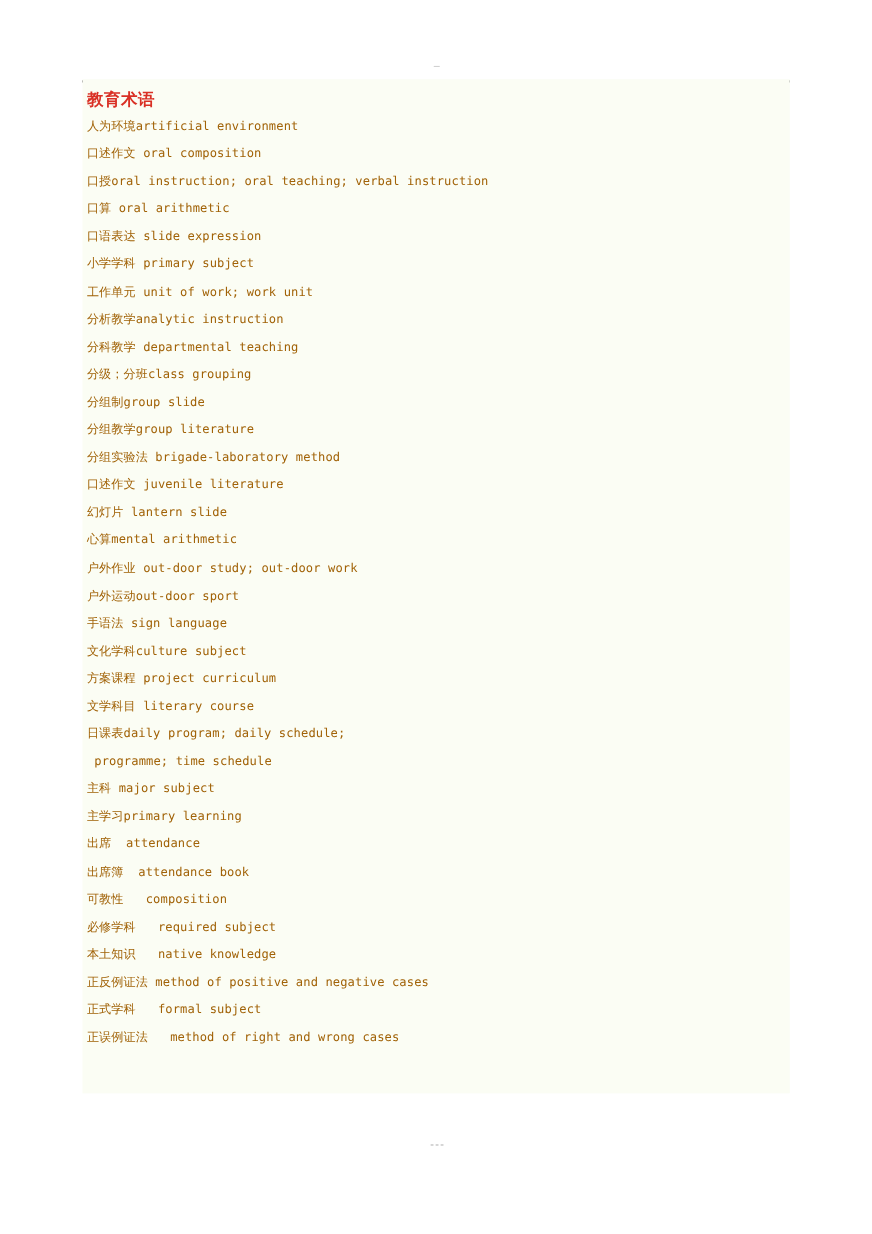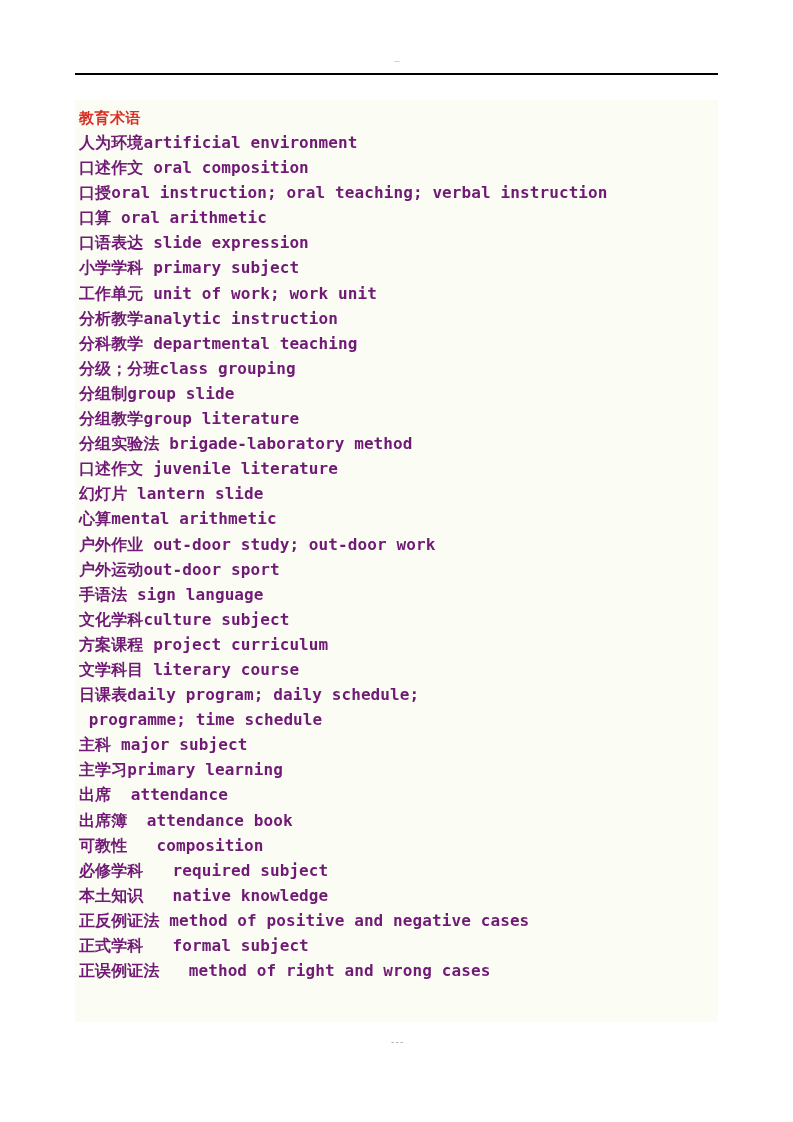--- a/index.html
+++ b/index.html
@@ -49,21 +49,21 @@
     top: 73px;
     width: 643px;
     height: 2px;
     background: #000000;
   }
 
   
   .content-block {
     position: absolute;
     left: 75px;
-    top: 100px;
+    top: 72px;
     width: 643px;
     min-height: 922px;
     background: #fbfdf4;
     padding: 0;
   }
 
   .section-title {
     position: relative;
     margin: 0;
     padding: 8px 0 0 4px;
@@ -76,26 +76,25 @@
   }
 
   .term-list {
     list-style: none;
     margin: 0;
     padding: 2px 0 12px 4px;
   }
 
   .term-line {
     font-family: "DejaVu Sans Mono", "Liberation Mono", monospace;
-    font-size: 16px;
+    font-size: 11px;
     line-height: 25.1px;
-    color: #701a75;
+    color: #a16207;
     white-space: pre;
     letter-spacing: 0.1px;
-    font-weight: bold;
   }
 
   
   .footer-zone {
     position: absolute;
     left: 0;
     top: 1036px;
     width: 793px;
     height: 30px;
   }

